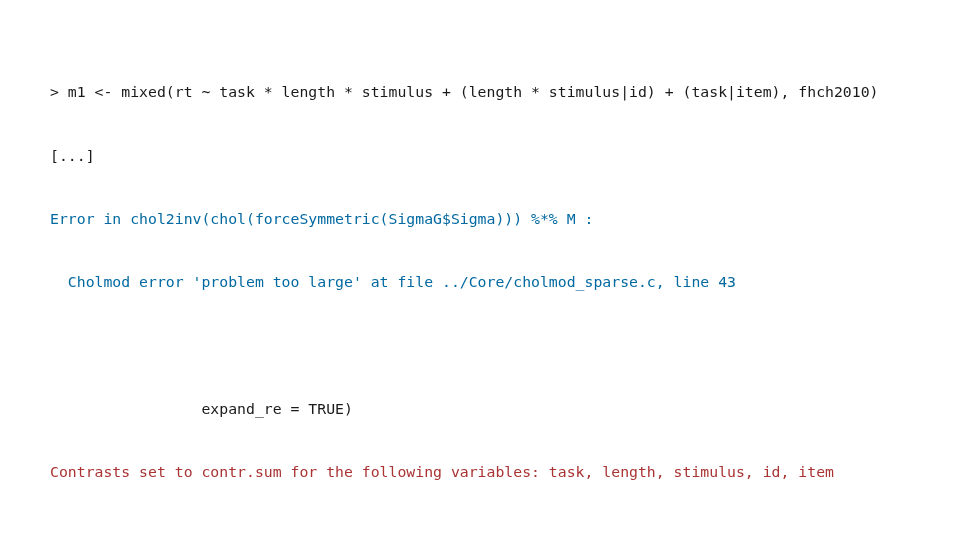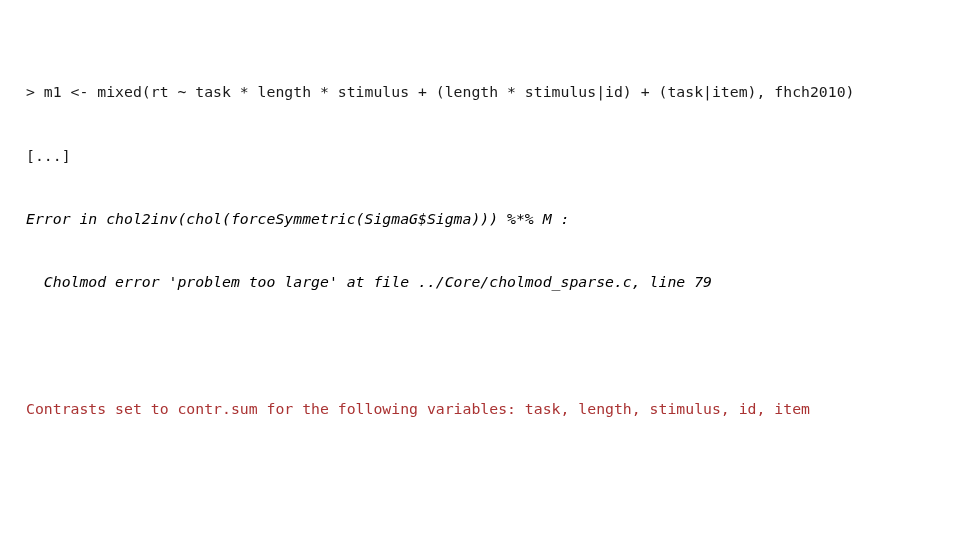--- a/index.html
+++ b/index.html
@@ -23,38 +23,40 @@
     line-height: 21.1px;
     letter-spacing: 0px;
     white-space: pre;
     color: #1a1a1a;
     -webkit-font-smoothing: none;
   }
 
   .line {
     white-space: pre;
     min-height: 21.1px;
+    margin-left: 24px;
   }
 
   .cmd      { color: #1a1a1a; }
   .out      { color: #1a1a1a; }
-  .err      { color: #000000; font-style: italic; }
+  .err      { color: #0369a1; }
   .msg      { color: #aa3333; }
   .blank    { color: transparent; }
 </style>
 </head>
 <body>
 
 <div id="console">
 
   <div class="line cmd">&gt; m1 &lt;- mixed(rt ~ task * length * stimulus + (length * stimulus|id) + (task|item), fhch2010)</div>
   <div class="line out">[...]</div>
   <div class="line err">Error in chol2inv(chol(forceSymmetric(SigmaG$Sigma))) %*% M :</div>
-  <div class="line err">  Cholmod error 'problem too large' at file ../Core/cholmod_sparse.c, line 79</div>
+  <div class="line err">  Cholmod error 'problem too large' at file ../Core/cholmod_sparse.c, line 43</div>
   <div class="line blank"> </div>
+  <div class="line cmd">                 expand_re = TRUE)</div>
   <div class="line msg">Contrasts set to contr.sum for the following variables: task, length, stimulus, id, item</div>
   
   
   
   
   
 
   
 
 </div>

